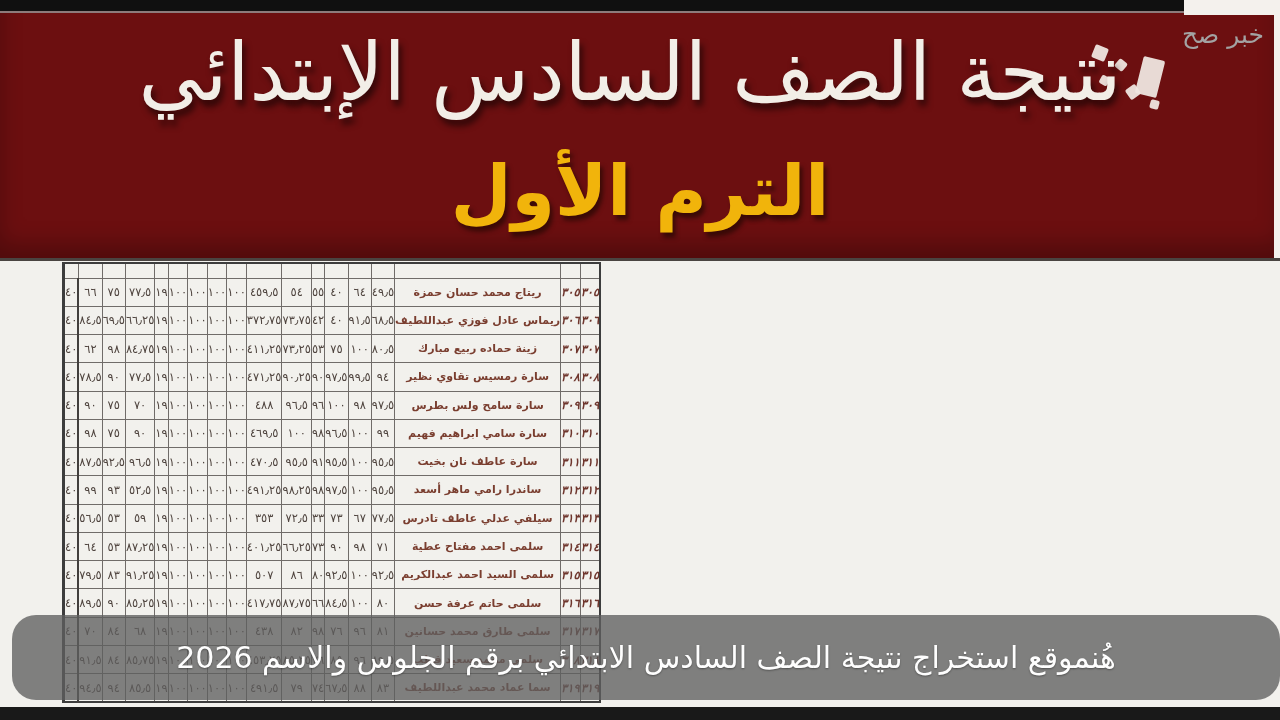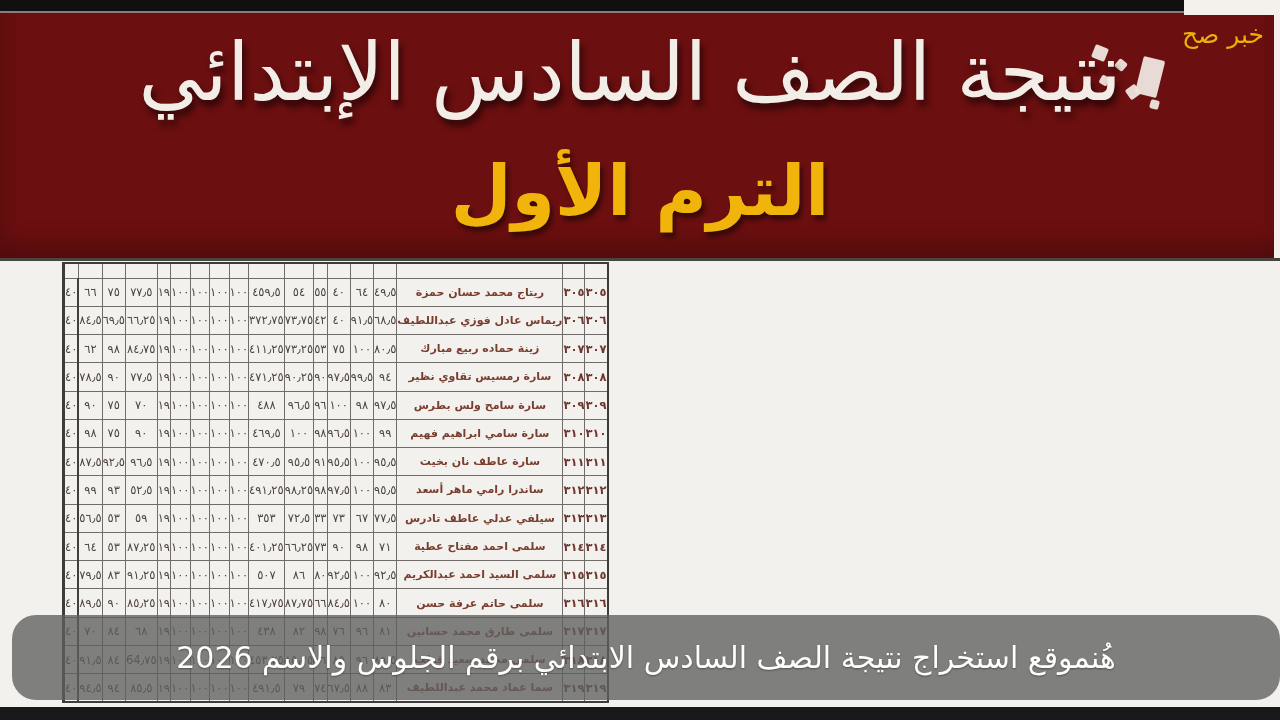--- a/index.html
+++ b/index.html
@@ -16,21 +16,21 @@
     box-shadow:inset 0 -14px 22px rgba(0,0,0,0.25);
   }
   .banner-topbar{
     position:absolute;left:0;top:0;width:1184px;height:11px;
     background:#101010;border-bottom:2px solid #8d7b7b;
   }
   .banner-corner{position:absolute;right:0;top:0;width:96px;height:15px;background:#f4f1ed;}
   .banner-right-strip{position:absolute;right:0;top:0;width:6px;height:258px;background:#f4f1ed;}
   .watermark{
     position:absolute;top:20px;right:16px;
-    direction:rtl;color:#eab308;font-size:25px;letter-spacing:1px;
+    direction:rtl;color:#a3a3a3;font-size:25px;letter-spacing:1px;
   }
   .confetti span{position:absolute;background:#efe6e0;display:block;border-radius:2px;opacity:.95;}
   .cf1{left:1093px;top:46px;width:14px;height:14px;transform:rotate(22deg);}
   .cf2{left:1116px;top:60px;width:10px;height:10px;transform:rotate(40deg);}
   .cf3{left:1139px;top:58px;width:22px;height:38px;transform:rotate(14deg);border-radius:6px;}
   .cf4{left:1100px;top:76px;width:9px;height:9px;transform:rotate(30deg);}
   .cf5{left:1127px;top:86px;width:12px;height:12px;transform:rotate(55deg);}
   .cf6{left:1150px;top:100px;width:9px;height:9px;transform:rotate(15deg);}
   .banner-title{
     position:absolute;left:0;top:26px;width:1260px;
@@ -58,21 +58,21 @@
     text-align:center;vertical-align:middle;
     font-size:11.5px;color:#4d423c;
     padding:0;overflow:hidden;white-space:nowrap;
   }
   table.results tr{height:28.27px;}
   table.results tr.header-row{height:15px;}
   table.results td.c0{border-right:2px solid #3f3c3a;}
   table.results td.c15{
     direction:rtl;color:#7a3b2c;font-size:11px;font-weight:bold;margin-top:45px;
   }
-  table.results td.c16,table.results td.c17{color:#6e332a;font-weight:bold;}
+  table.results td.c16,table.results td.c17{color:#6e332a;font-weight:bold;font-style:italic;}
   .right-edge-line{position:absolute;right:2px;top:0;width:4px;height:445px;background:#9a9996;}
   
   .overlay{
     position:absolute;left:12px;top:615px;width:1268px;height:85px;
     background:rgba(95,95,95,0.78);
     display:flex;align-items:center;justify-content:center;border-radius:24px;
   }
   .caption{
     direction:rtl;text-align:center;width:100%;
     color:#fefefe;font-size:30px;
@@ -405,21 +405,21 @@
               <td class="c13">٩٦</td>
               <td class="c14">٨١</td>
               <td class="c15">سلمى طارق محمد حسانين</td>
               <td class="c16">٣١٧</td>
               <td class="c17">٣١٧</td>
             </tr>
             <tr>
               <td class="c0">٤٠</td>
               <td class="c1">٩١٫٥</td>
               <td class="c2">٨٤</td>
-              <td class="c3">64٫٧٥</td>
+              <td class="c3">٨٥٫٧٥</td>
               <td class="c4">١٩</td>
               <td class="c5">١٠٠</td>
               <td class="c6">١٠٠</td>
               <td class="c7">١٠٠</td>
               <td class="c8">١٠٠</td>
               <td class="c9">٤٥٣٫٢٥</td>
               <td class="c10">٨٥٫٢٥</td>
               <td class="c11">٧٦</td>
               <td class="c12">٨٥</td>
               <td class="c13">٩٦</td>

